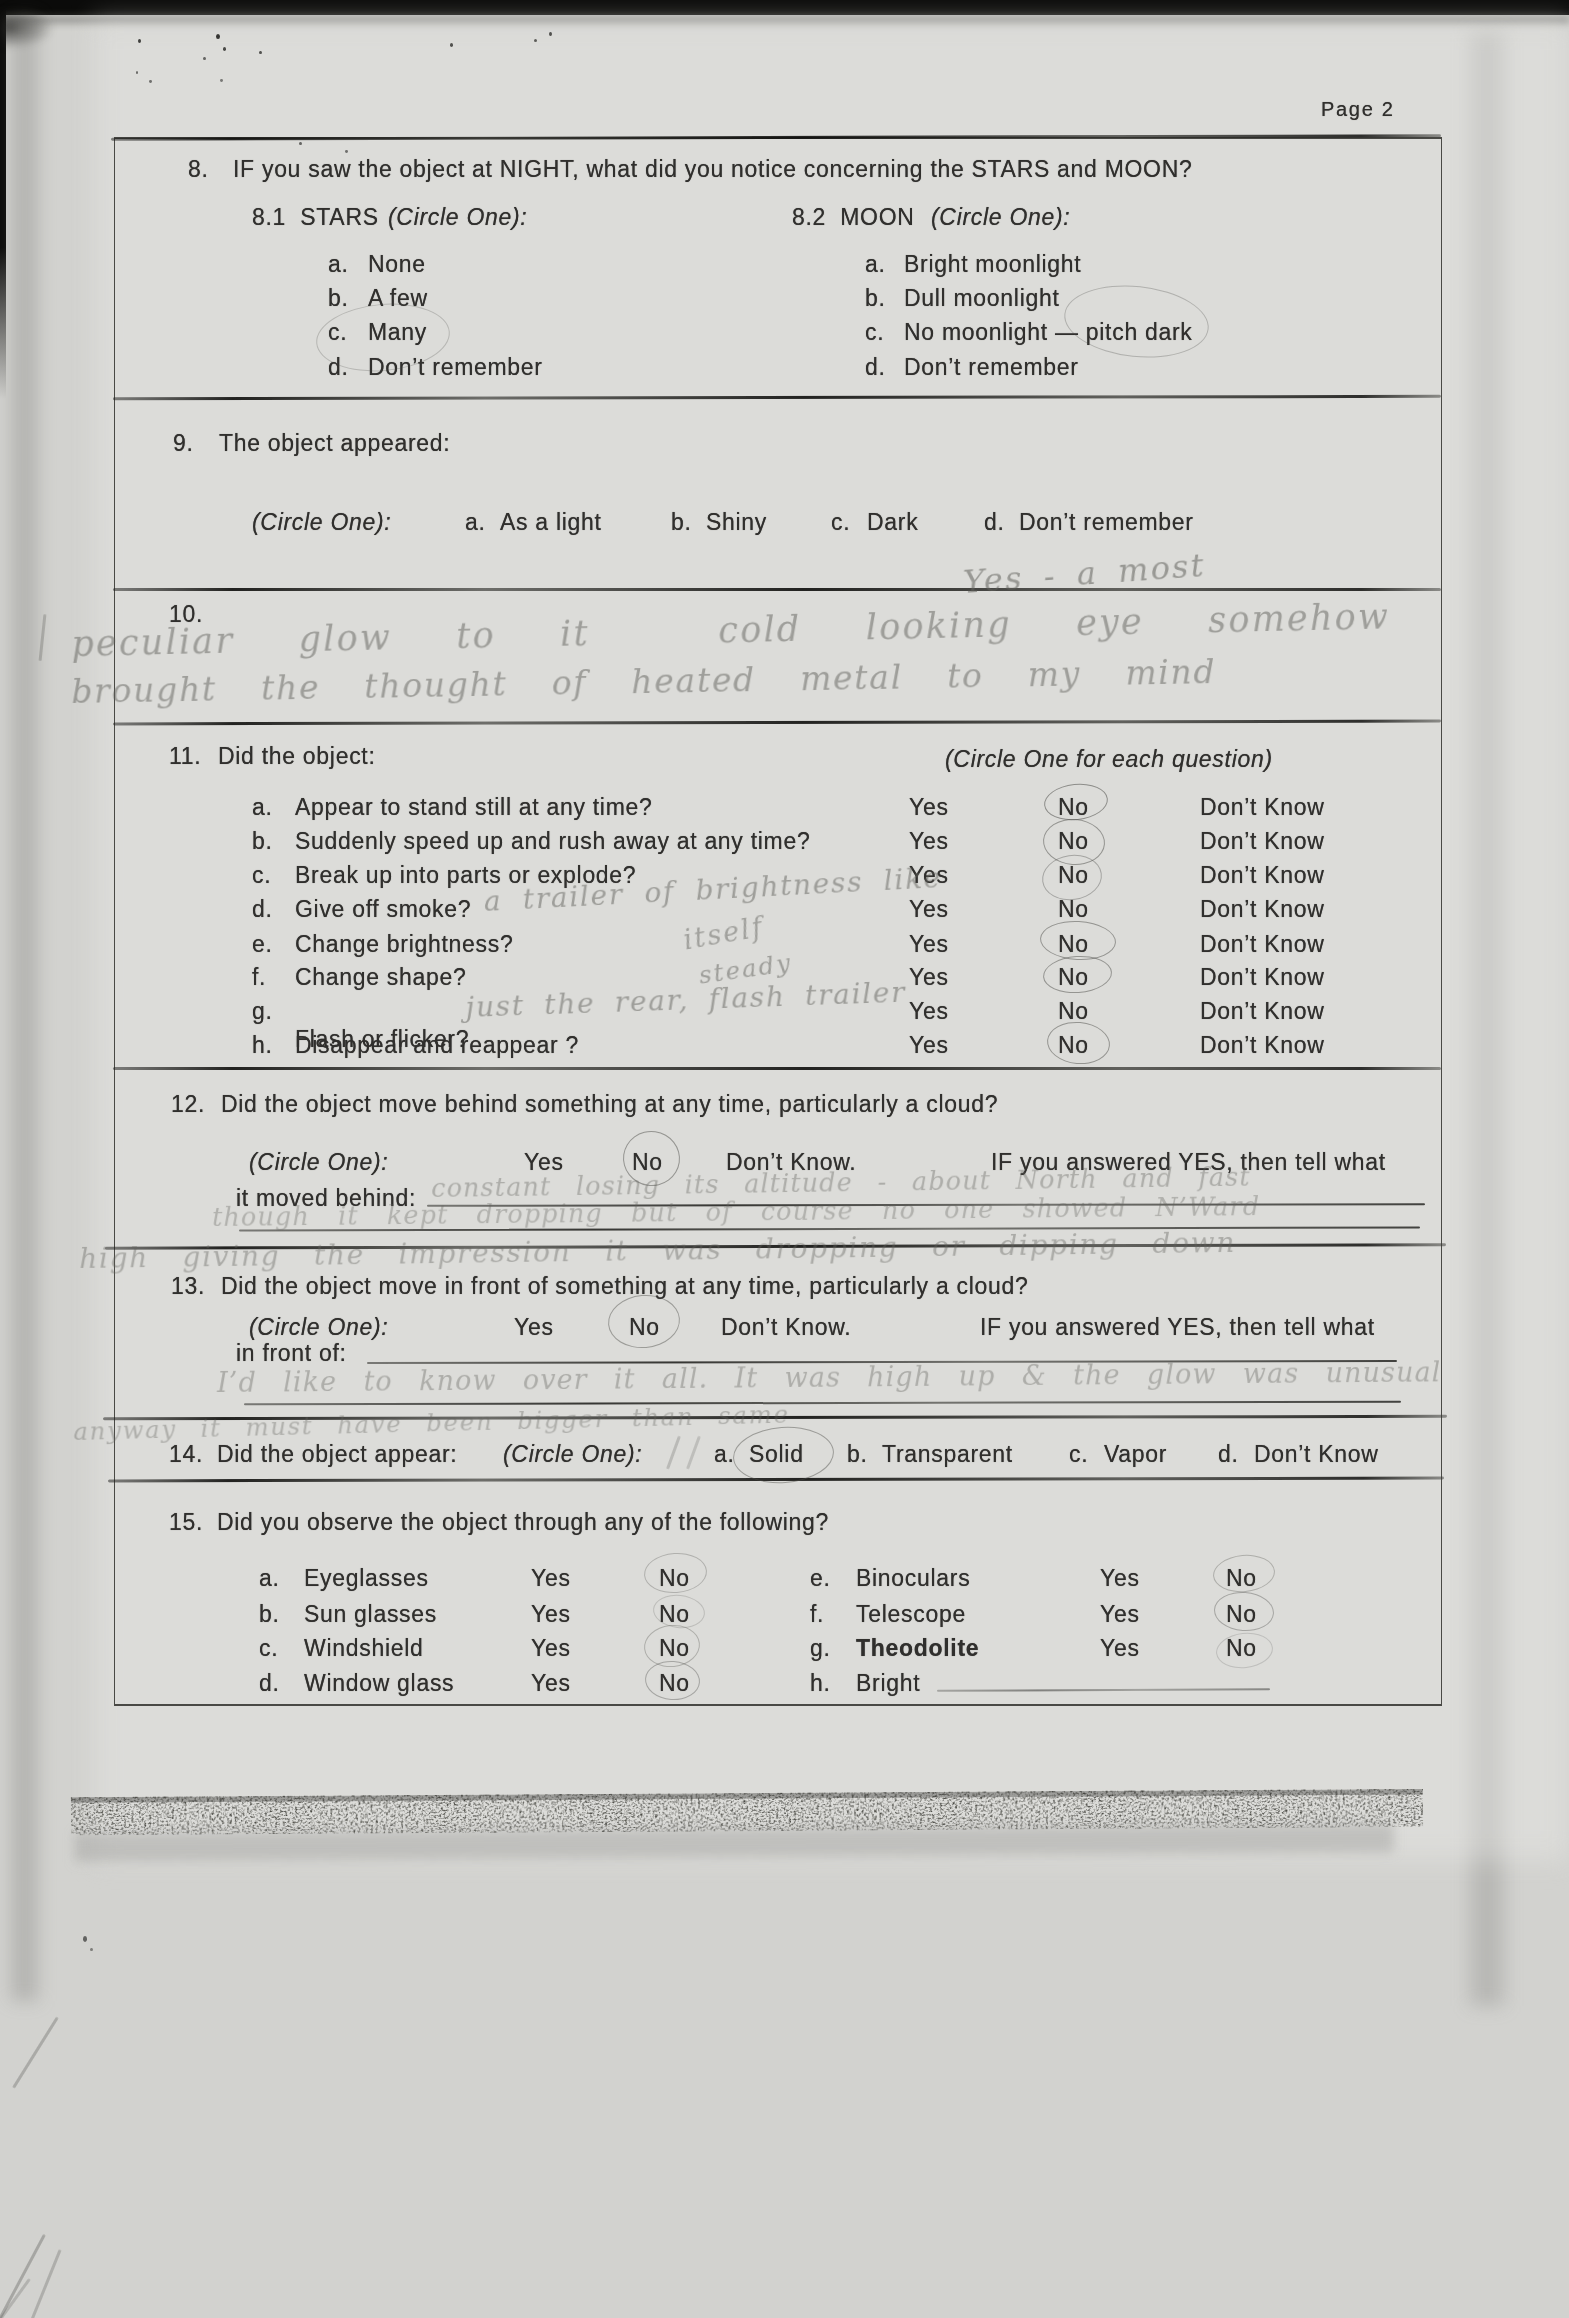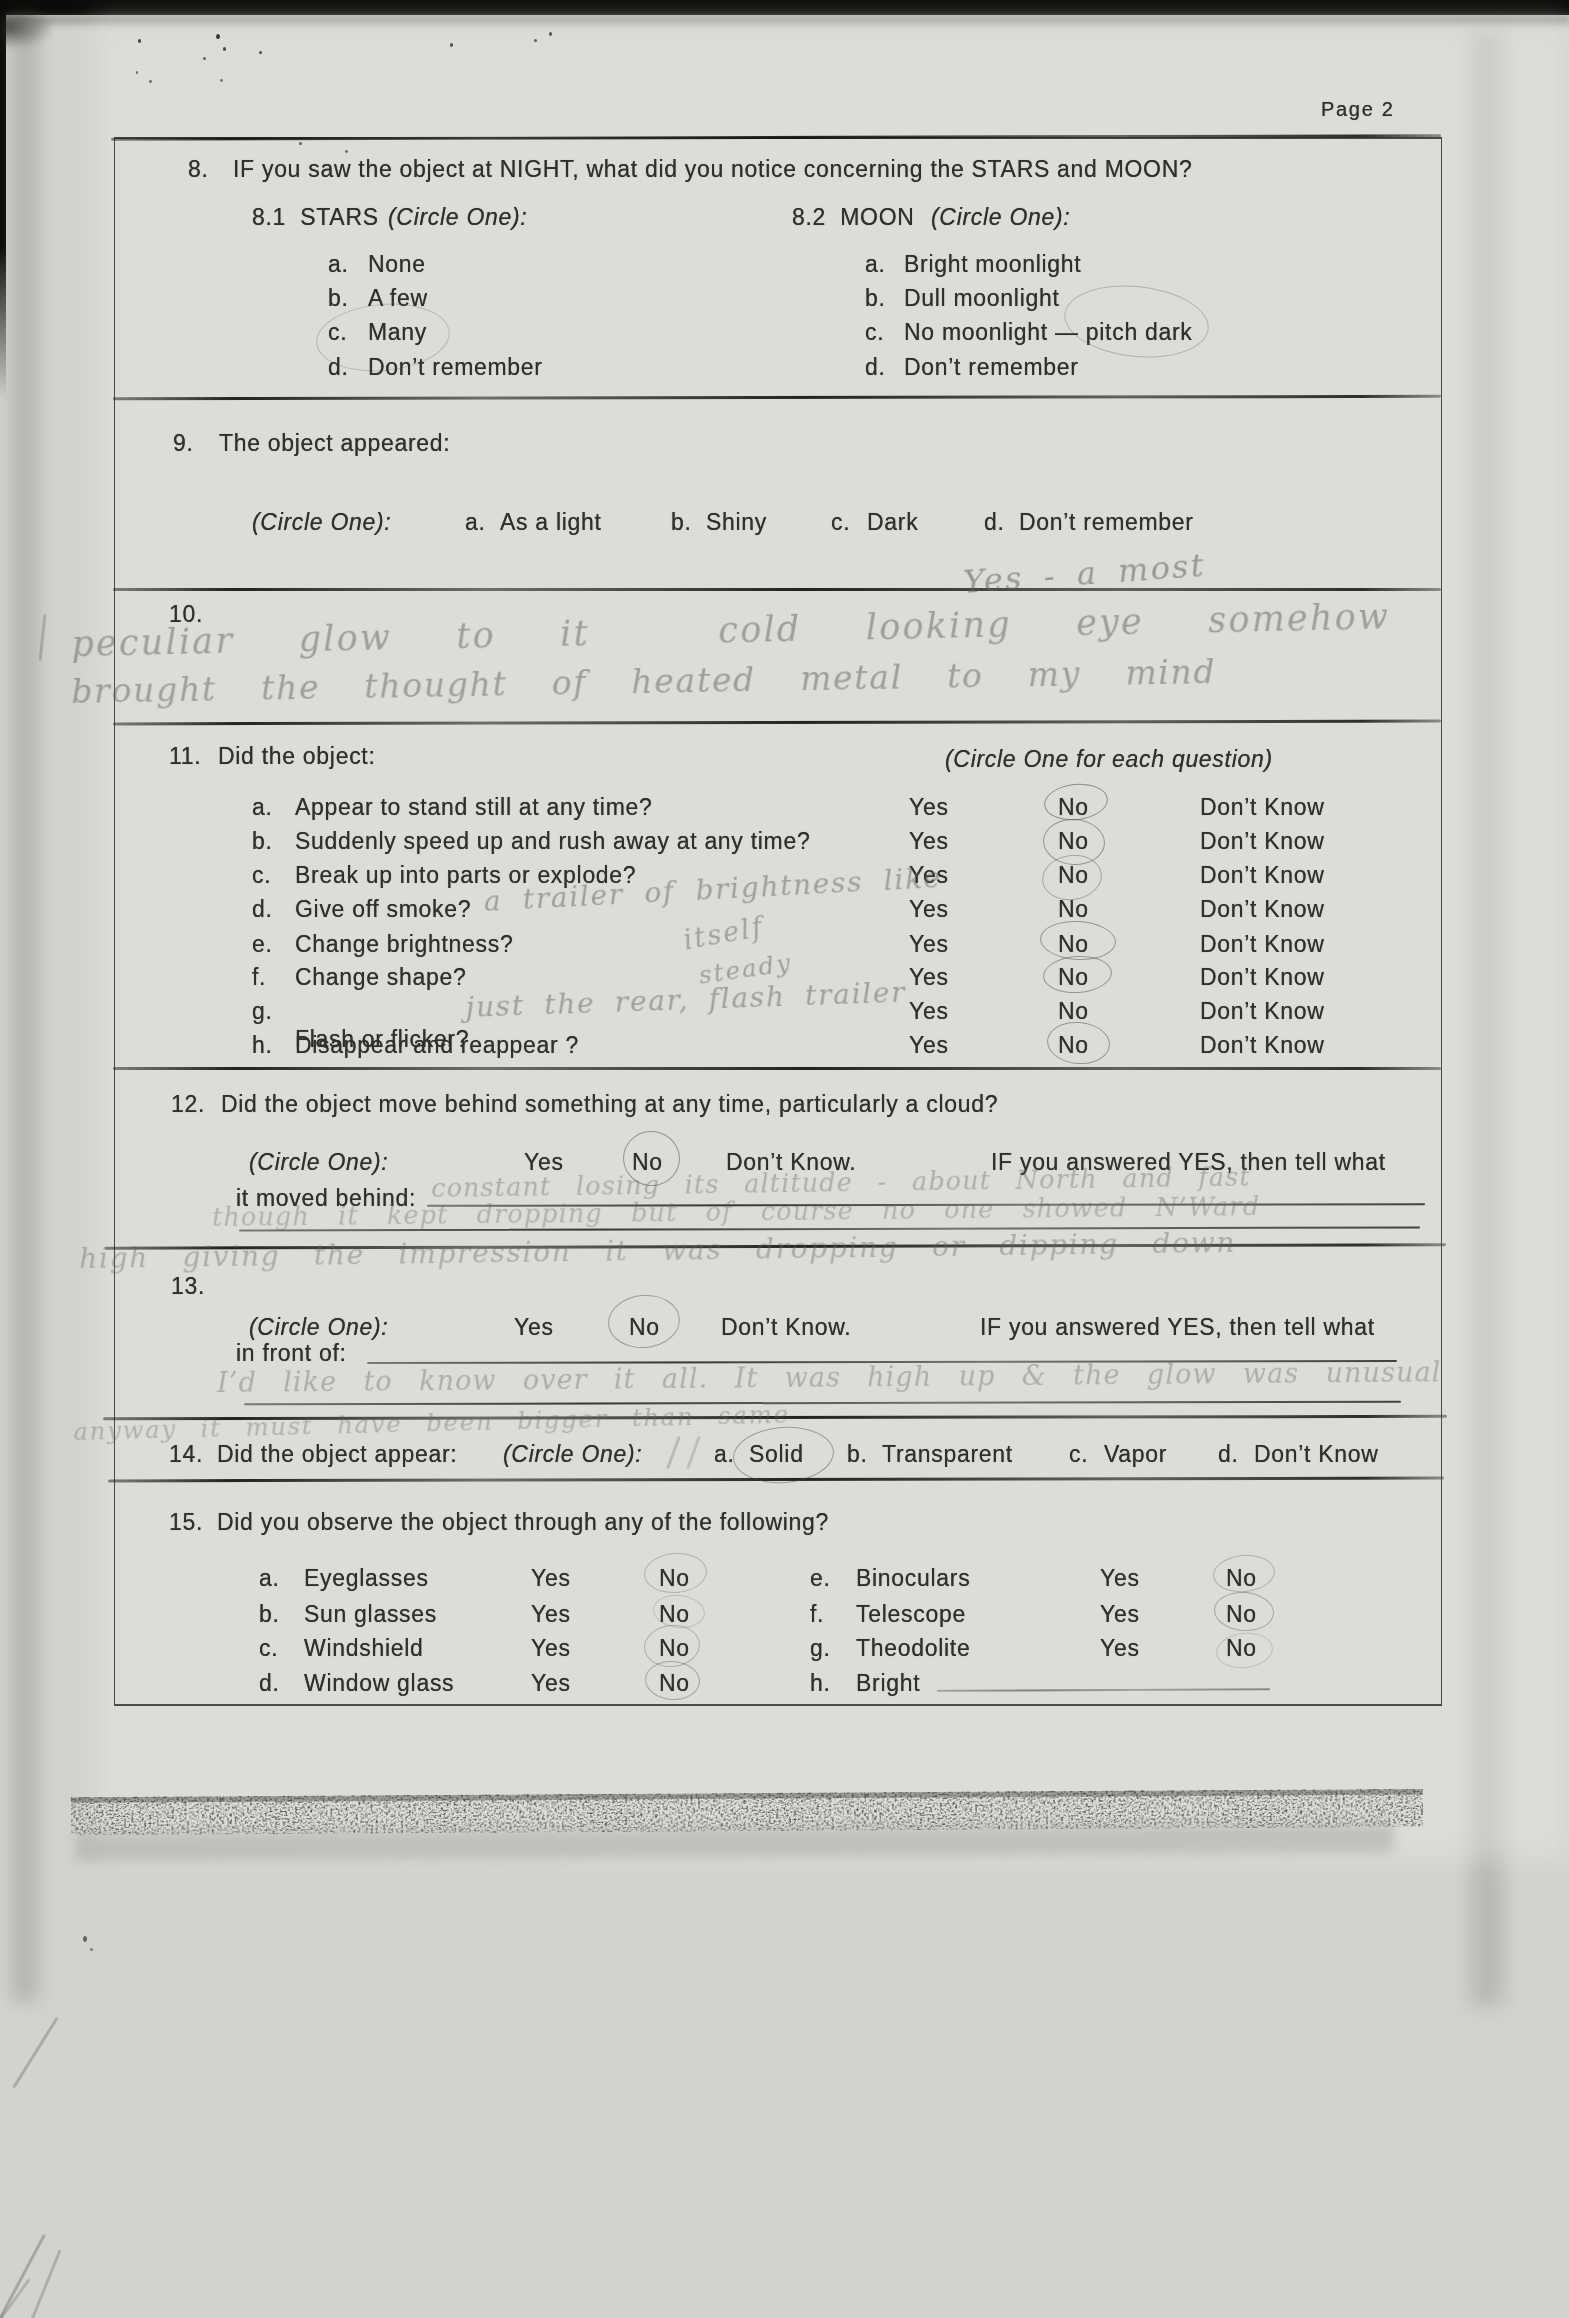--- a/index.html
+++ b/index.html
@@ -193,20 +193,21 @@
   <span class="p" style="left:991px;top:1149px;">IF you answered YES, then tell what</span>
   <div class="circ" style="left:623px;top:1131px;width:55px;height:53px;transform:rotate(8deg);opacity:.5;"></div>
   <span class="p" style="left:236px;top:1185px;">it moved behind:</span>
   <div class="uline" style="left:427px;top:1204px;width:998px;transform:rotate(-0.1deg);"></div>
   <span class="hand" style="left:431px;top:1173px;font-size:25.5px;transform:rotate(-0.8deg);opacity:.38;letter-spacing:1.1px;word-spacing:15.5px;">constant losing its altitude - about North and fast</span>
   <div class="uline" style="left:239px;top:1228px;width:1181px;transform:rotate(-0.15deg);"></div>
   <span class="hand" style="left:212px;top:1202px;font-size:25.5px;transform:rotate(-0.6deg);opacity:.35;letter-spacing:1.1px;word-spacing:19px;">though it kept dropping but of course no one showed N’Ward</span>
   <span class="hand" style="left:79px;top:1242px;font-size:28px;transform:rotate(-0.8deg);opacity:.4;letter-spacing:1.7px;word-spacing:23px;">high giving the impression it was dropping or dipping down</span>
 
   <span class="p" style="left:171px;top:1273px;">13.</span>
+  <span class="p" style="left:221px;top:1273px;">Did the object move in front of something at any time, particularly a cloud?</span>
   <span class="p it" style="left:249px;top:1314px;">(Circle One):</span>
   <span class="p" style="left:514px;top:1314px;">Yes</span>
   <span class="p" style="left:629px;top:1314px;">No</span>
   <span class="p" style="left:721px;top:1314px;">Don’t Know.</span>
   <span class="p" style="left:980px;top:1314px;">IF you answered YES, then tell what</span>
   <div class="circ" style="left:608px;top:1295px;width:70px;height:51px;transform:rotate(-5deg);opacity:.45;"></div>
   <span class="p" style="left:236px;top:1340px;">in front of:</span>
   <div class="uline" style="left:367px;top:1361px;width:1030px;transform:rotate(-0.1deg);"></div>
   <span class="hand" style="left:217px;top:1367px;font-size:27px;transform:rotate(-0.5deg);opacity:.38;letter-spacing:1.1px;word-spacing:16.6px;">I’d like to know over it all. It was high up &amp; the glow was unusual</span>
   <div class="uline" style="left:244px;top:1402px;width:1157px;transform:rotate(-0.12deg);"></div>
@@ -260,21 +261,21 @@
   <span class="p" style="left:1226px;top:1565px;">No</span>
   <div class="circ" style="left:1213px;top:1555px;width:60px;height:35px;transform:rotate(-5deg);opacity:.32;"></div>
 
   <span class="p" style="left:810px;top:1601px;">f.</span>
   <span class="p" style="left:856px;top:1601px;">Telescope</span>
   <span class="p" style="left:1100px;top:1601px;">Yes</span>
   <span class="p" style="left:1226px;top:1601px;">No</span>
   <div class="circ" style="left:1214px;top:1592px;width:58px;height:37px;transform:rotate(4deg);opacity:.38;"></div>
 
   <span class="p" style="left:810px;top:1635px;">g.</span>
-  <span class="p" style="left:856px;top:1635px;">Theodolite</span>
+  <span class="p" style="left:856px;top:1635px;font-weight:bold;">Theodolite</span>
   <span class="p" style="left:1100px;top:1635px;">Yes</span>
   <span class="p" style="left:1226px;top:1635px;">No</span>
   <div class="circ" style="left:1216px;top:1633px;width:55px;height:33px;transform:rotate(-6deg);opacity:.2;"></div>
 
   <span class="p" style="left:810px;top:1670px;">h.</span>
   <span class="p" style="left:856px;top:1670px;">Bright</span>
   <div class="uline" style="left:937px;top:1689px;width:333px;opacity:.55;transform:rotate(-0.3deg);"></div>
 
   <div class="shade" style="left:71px;top:1793px;width:1352px;height:38px;transform:rotate(-0.35deg);overflow:hidden;">
     <svg width="1352" height="38" xmlns="http://www.w3.org/2000/svg" viewBox="0 0 2440 68">

